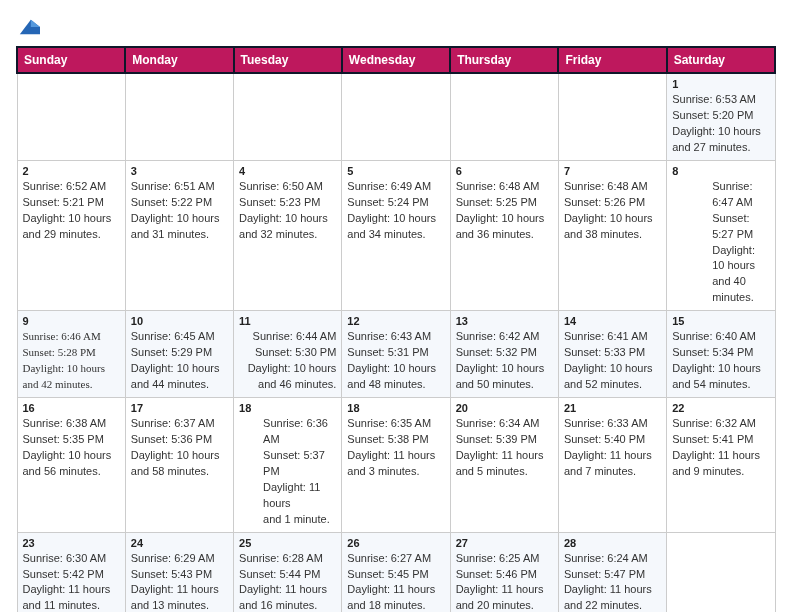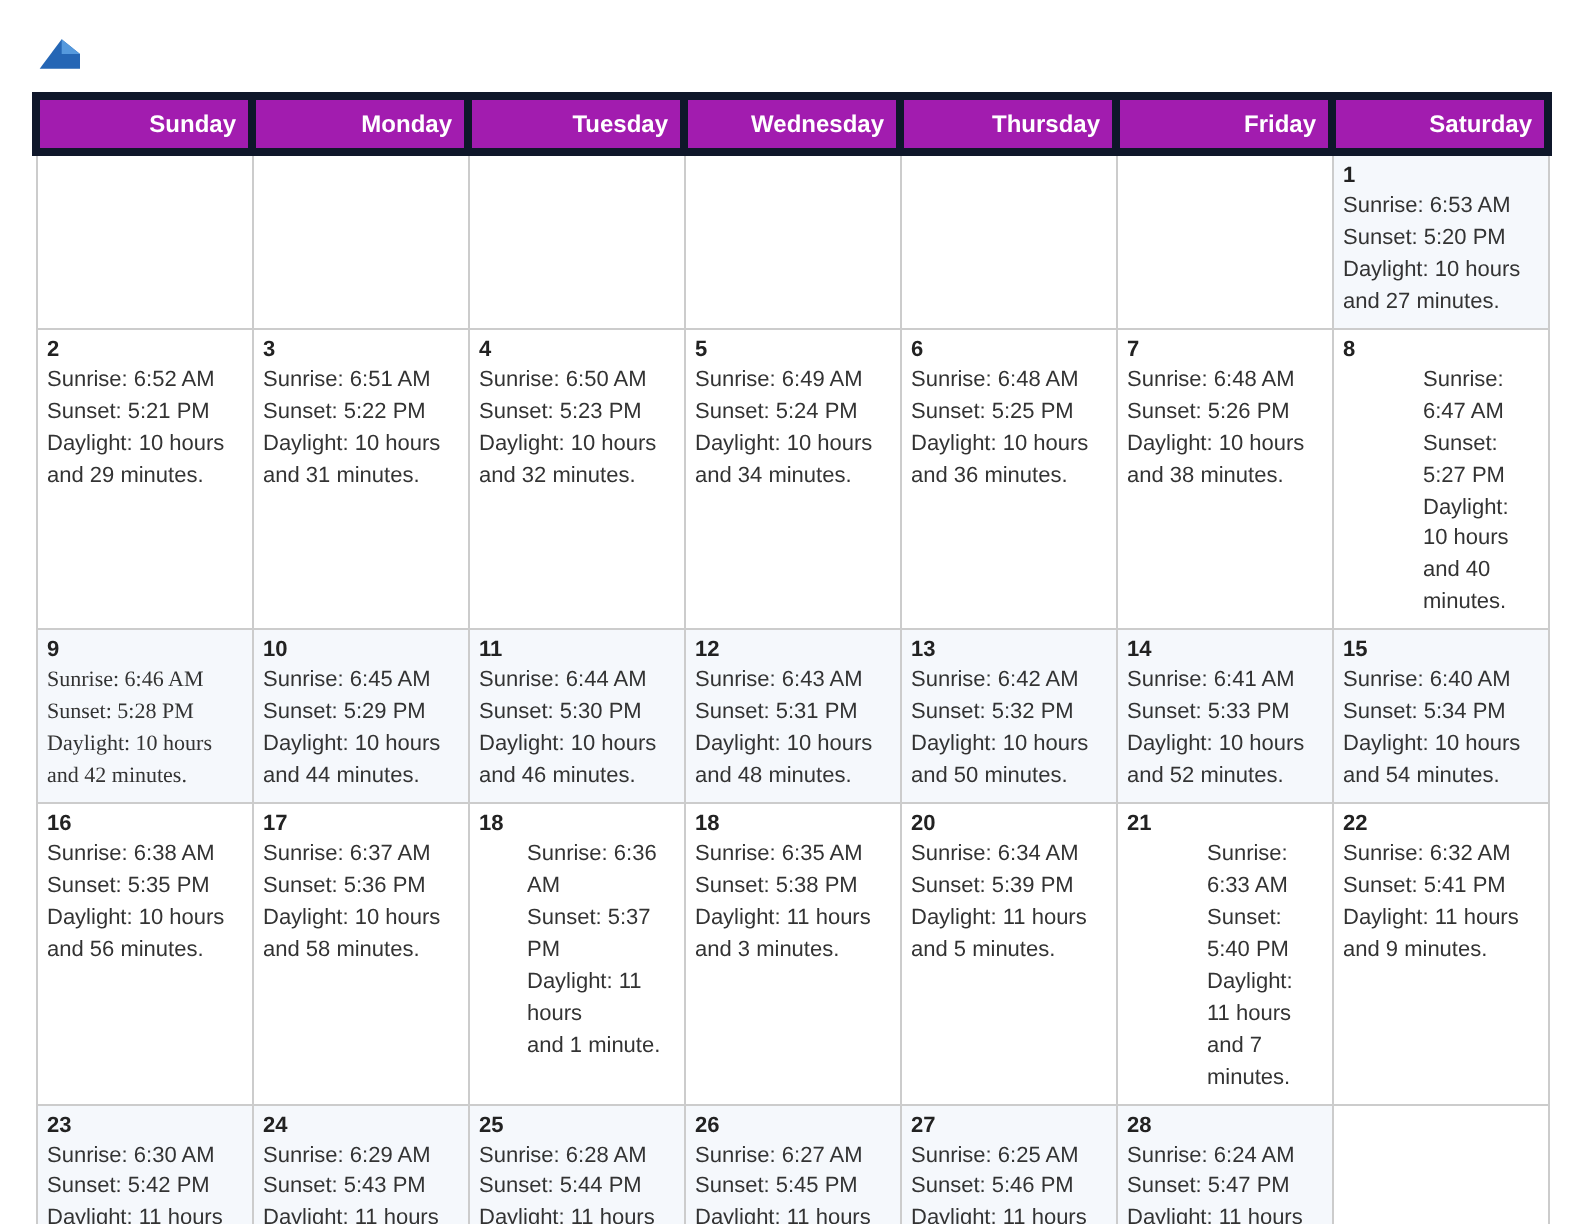--- a/index.html
+++ b/index.html
@@ -47,27 +47,27 @@
     }
     .location {
       font-size: 14px;
       color: #555;
     }
     .calendar {
       width: 100%;
       border-collapse: collapse;
     }
     .calendar th {
-      background: #a21caf;
+      background: #be185d;
       color: #fff;
       font-size: 12px;
       font-weight: bold;
       padding: 5px 6px;
-      text-align: right;
-      border: 4px solid #0f172a;
+      text-align: left;
+      border: 2px solid #0f172a;
     }
     .calendar td {
       border: 1px solid #ccc;
       vertical-align: top;
       padding: 4px 5px;
       width: 107px;
       height: 82px;
       font-size: 9.5px;
       color: #333;
       background: #fff;
@@ -208,21 +208,21 @@
           </td>
           <td>
             <span class="day-num">10</span>
             <div class="day-info" style="white-space: pre-line;">Sunrise: 6:45 AM
 Sunset: 5:29 PM
 Daylight: 10 hours
 and 44 minutes.</div>
           </td>
           <td>
             <span class="day-num">11</span>
-            <div class="day-info" style="white-space: pre-line;">Sunrise: 6:44 AM
+            <div class="day-info" style="white-space: pre-line; text-align: right;">Sunrise: 6:44 AM
 Sunset: 5:30 PM
 Daylight: 10 hours
 and 46 minutes.</div>
           </td>
           <td>
             <span class="day-num">12</span>
             <div class="day-info" style="white-space: pre-line;">Sunrise: 6:43 AM
 Sunset: 5:31 PM
 Daylight: 10 hours
 and 48 minutes.</div>
@@ -280,21 +280,21 @@
           </td>
           <td>
             <span class="day-num">20</span>
             <div class="day-info" style="white-space: pre-line;">Sunrise: 6:34 AM
 Sunset: 5:39 PM
 Daylight: 11 hours
 and 5 minutes.</div>
           </td>
           <td>
             <span class="day-num">21</span>
-            <div class="day-info" style="white-space: pre-line; margin-left: 40px;">Sunrise: 6:33 AM
+            <div class="day-info" style="white-space: pre-line;">Sunrise: 6:33 AM
 Sunset: 5:40 PM
 Daylight: 11 hours
 and 7 minutes.</div>
           </td>
           <td>
             <span class="day-num">22</span>
             <div class="day-info" style="white-space: pre-line;">Sunrise: 6:32 AM
 Sunset: 5:41 PM
 Daylight: 11 hours
 and 9 minutes.</div>

